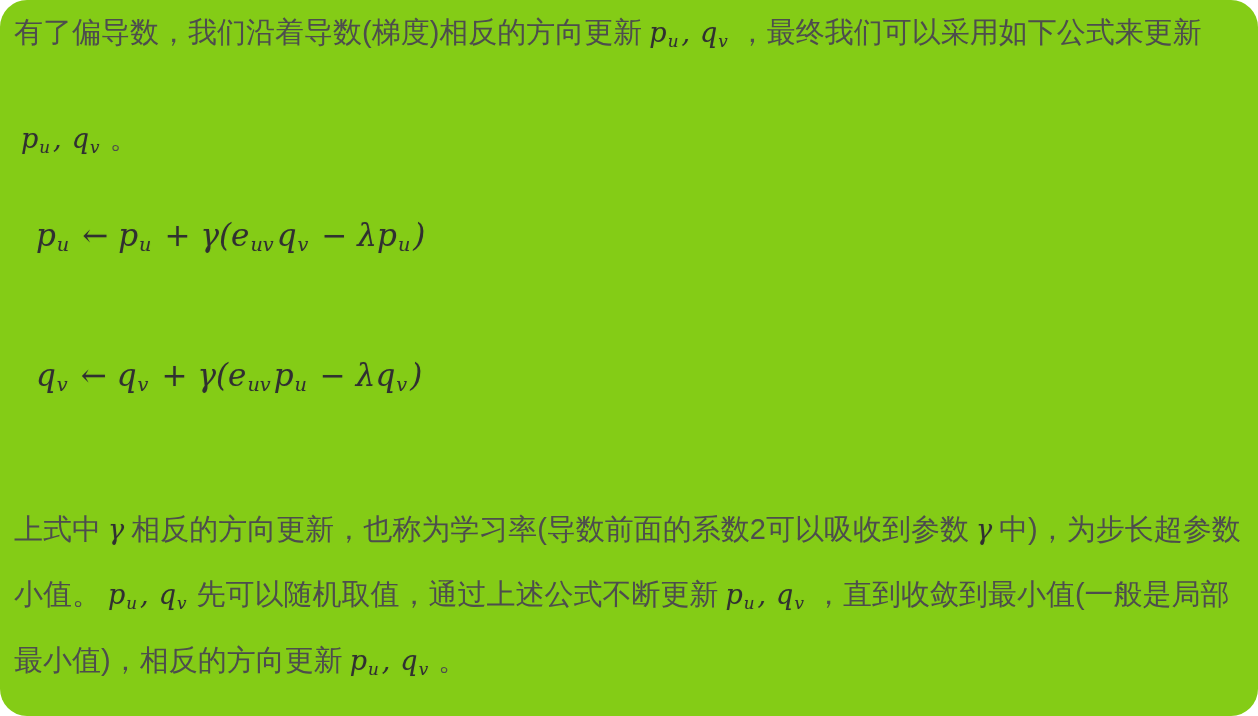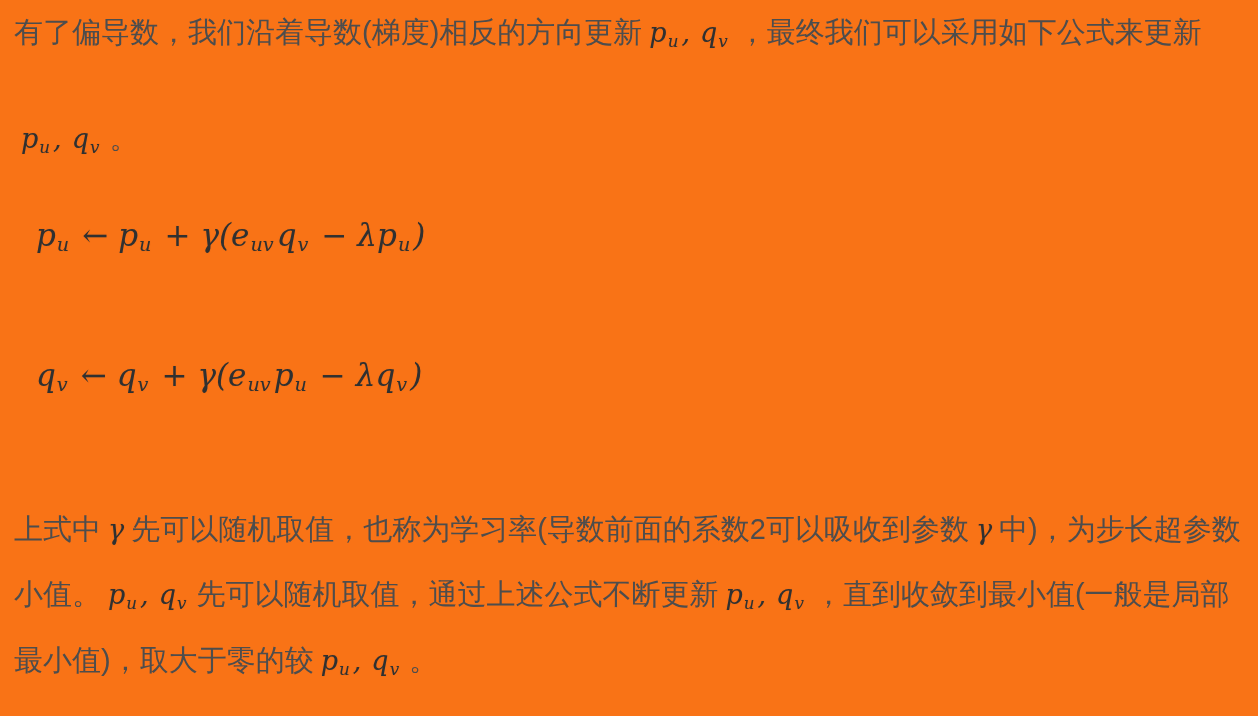--- a/index.html
+++ b/index.html
@@ -51,21 +51,21 @@
     font-style: italic;
     vertical-align: -0.28em;
     margin-left: 1px;
     margin-right: 3px;
     line-height: 0;
   }
 </style>
 </head>
 <body>
 
-<div id="doc" style="background: #f97316;">
+<div id="doc" style="background: #84cc16; border-radius: 27px;">
     <div class="line" style="top: 13px; left: 14px; color: rgb(77, 77, 77);"><span class="cjk">有了偏导数，我们沿着导数(梯度)相反的方向更新</span><span class="math" style="color: rgb(48, 48, 48);"><span class="mtok">p<sub>u</sub></span><span class="mtok comma">,</span><span class="mtok">q<sub>v</sub></span></span><span class="cjk">，最终我们可以采用如下公式来更新</span></div>
     <div class="line" style="top: 79px; left: 14px; color: rgb(77, 77, 77); margin-top: 40px;"><span class="math" style="color: rgb(48, 48, 48);"><span class="mtok">p<sub>u</sub></span><span class="mtok comma">,</span><span class="mtok">q<sub>v</sub></span></span><span class="cjk">。</span></div>
     <div class="formula" style="top: 217px; left: 16px; color: rgb(77, 77, 77);"><span class="math" style="color: rgb(48, 48, 48);"><span class="mtok">p<sub>u</sub></span><span class="mtok op">←</span><span class="mtok">p<sub>u</sub></span><span class="mtok op">+</span><span class="mtok">γ</span><span class="mtok">(</span><span class="mtok">e<sub>uv</sub></span><span class="mtok">q<sub>v</sub></span><span class="mtok op">−</span><span class="mtok">λ</span><span class="mtok">p<sub>u</sub></span><span class="mtok">)</span></span></div>
     <div class="formula" style="top: 357px; left: 16px; color: rgb(77, 77, 77);"><span class="math" style="color: rgb(48, 48, 48);"><span class="mtok">q<sub>v</sub></span><span class="mtok op">←</span><span class="mtok">q<sub>v</sub></span><span class="mtok op">+</span><span class="mtok">γ</span><span class="mtok">(</span><span class="mtok">e<sub>uv</sub></span><span class="mtok">p<sub>u</sub></span><span class="mtok op">−</span><span class="mtok">λ</span><span class="mtok">q<sub>v</sub></span><span class="mtok">)</span></span></div>
-    <div class="line" style="top: 510px; left: 14px; color: rgb(77, 77, 77);"><span class="cjk">上式中</span><span class="math" style="color: rgb(48, 48, 48);"><span class="mtok">γ</span></span><span class="cjk">先可以随机取值，也称为学习率(导数前面的系数2可以吸收到参数</span><span class="math" style="color: rgb(48, 48, 48);"><span class="mtok">γ</span></span><span class="cjk">中)，为步长超参数</span></div>
+    <div class="line" style="top: 510px; left: 14px; color: rgb(77, 77, 77);"><span class="cjk">上式中</span><span class="math" style="color: rgb(48, 48, 48);"><span class="mtok">γ</span></span><span class="cjk">相反的方向更新，也称为学习率(导数前面的系数2可以吸收到参数</span><span class="math" style="color: rgb(48, 48, 48);"><span class="mtok">γ</span></span><span class="cjk">中)，为步长超参数</span></div>
     <div class="line" style="top: 575px; left: 14px; color: rgb(77, 77, 77);"><span class="cjk">小值。</span><span class="math" style="color: rgb(48, 48, 48);"><span class="mtok">p<sub>u</sub></span><span class="mtok comma">,</span><span class="mtok">q<sub>v</sub></span></span><span class="cjk">先可以随机取值，通过上述公式不断更新</span><span class="math" style="color: rgb(48, 48, 48);"><span class="mtok">p<sub>u</sub></span><span class="mtok comma">,</span><span class="mtok">q<sub>v</sub></span></span><span class="cjk">，直到收敛到最小值(一般是局部</span></div>
-    <div class="line" style="top: 641px; left: 14px; color: rgb(77, 77, 77);"><span class="cjk">最小值)，取大于零的较</span><span class="math" style="color: rgb(48, 48, 48); margin-top: 21px;"><span class="mtok">p<sub>u</sub></span><span class="mtok comma">,</span><span class="mtok">q<sub>v</sub></span></span><span class="cjk">。</span></div>
+    <div class="line" style="top: 641px; left: 14px; color: rgb(77, 77, 77);"><span class="cjk">最小值)，相反的方向更新</span><span class="math" style="color: rgb(48, 48, 48); margin-top: 21px;"><span class="mtok">p<sub>u</sub></span><span class="mtok comma">,</span><span class="mtok">q<sub>v</sub></span></span><span class="cjk">。</span></div>
   </div>
 
 </body></html>

